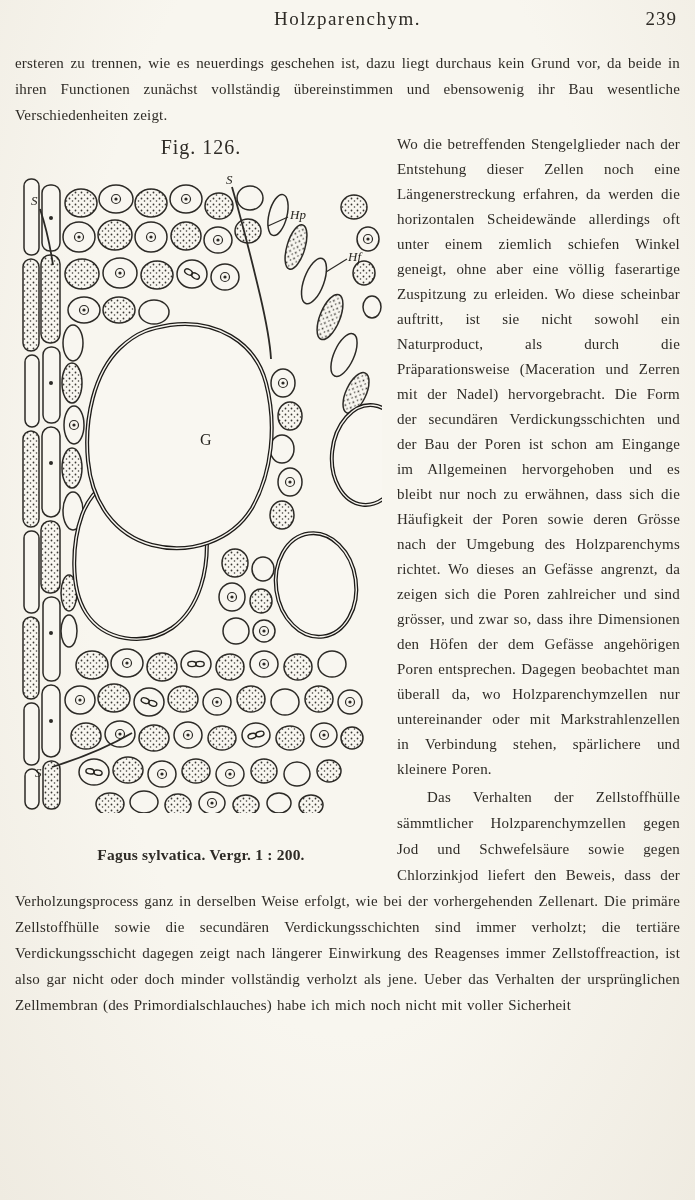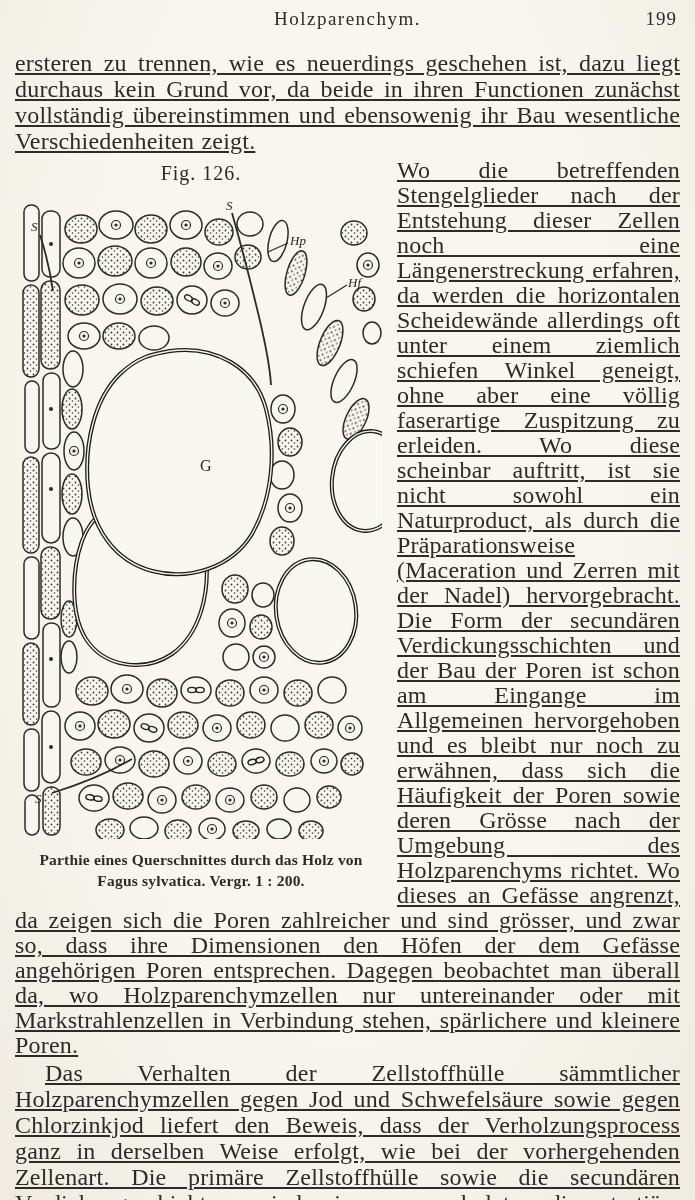--- a/index.html
+++ b/index.html
@@ -10,21 +10,21 @@
     background:radial-gradient(ellipse at 50% 38%, #f8f6ef 55%, #efebe1 100%);
     color:#2e2b26;
     font-family:"Liberation Serif","DejaVu Serif",serif;
     overflow:hidden;
   }
   .pg-header{position:relative;height:30px;padding-top:8px;font-size:19px;padding-left:8px;}
   .running-title{position:absolute;left:50%;transform:translateX(-50%);letter-spacing:1.5px;}
   .page-num{position:absolute;right:18px;top:8px;letter-spacing:1px;}
   .content{padding:0 15px;text-align:justify;}
   p{margin:0;}
-  .para{font-size:24px;line-height:26px;letter-spacing:0.2px;word-spacing:1px;text-decoration:underline;}
+  .para{font-size:15px;line-height:26px;letter-spacing:0.2px;word-spacing:1px;}
   .intro{margin-top:12px;margin-bottom:4px;}
   .figwrap{float:left;width:372px;margin:2px 10px 4px 0;}
   .fig-label{text-align:center;font-size:20px;letter-spacing:1px;margin:2px 0 14px;}
   .fig-art{display:block;margin:0 auto;}
   .fig-caption{text-align:center;font-weight:bold;font-size:15.5px;line-height:21px;margin-top:10px;letter-spacing:0.2px;}
   .wrap-text{line-height:25px;}
   .para2{text-indent:30px;margin-top:2px;}
   
   .cell{fill:#f8f6f0;stroke:#2c2a26;stroke-width:1.5;}
   .cell.d{fill:url(#dots);}
@@ -35,21 +35,21 @@
   .anno{font-family:"Liberation Serif","DejaVu Serif",serif;font-style:italic;font-size:13px;fill:#26241f;}
   .anno.big{font-size:16px;font-style:normal;}
 </style>
 </head>
 <body>
 
 <div class="page">
 
   <div class="pg-header">
     <span class="running-title">Holzparenchym.</span>
-    <span class="page-num">199</span>
+    <span class="page-num">239</span>
   </div>
 
   <div class="content">
 
     <p class="para intro">ersteren zu trennen, wie es neuerdings geschehen ist, dazu liegt durchaus kein Grund vor, da beide in ihren Functionen zunächst vollständig übereinstimmen und ebensowenig ihr Bau wesentliche Verschiedenheiten zeigt.</p>
 
     <div class="figwrap">
       <div class="fig-label">Fig. 126.</div>
 
       <svg class="fig-art" width="362" height="640" viewBox="0 0 362 640" xmlns="http://www.w3.org/2000/svg">
@@ -251,21 +251,21 @@
           <text class="anno" x="11" y="32">S</text>
           <text class="anno" x="206" y="11">S</text>
           <text class="anno" x="270" y="46">Hp</text>
           <text class="anno" x="328" y="88">Hf</text>
           <text class="anno big" x="180" y="272">G</text>
           <text class="anno" x="15" y="604">S</text>
         </g>
       </svg>
 
       <div class="fig-caption">
-        <span>Parthie eines Querschnittes durch das Holz von</span><br>
+        <br>
         <span>Fagus sylvatica.  Vergr. 1 : 200.</span>
       </div>
     </div>
 
     <p class="para wrap-text">Wo die betreffenden Stengelglieder nach der Entstehung dieser Zellen noch eine Längenerstreckung erfahren, da werden die horizontalen Scheidewände allerdings oft unter einem ziemlich schiefen Winkel geneigt, ohne aber eine völlig faserartige Zuspitzung zu erleiden. Wo diese scheinbar auftritt, ist sie nicht sowohl ein Naturproduct, als durch die Präparationsweise (Maceration und Zerren mit der Nadel) hervorgebracht. Die Form der secundären Verdickungsschichten und der Bau der Poren ist schon am Eingange im Allgemeinen hervorgehoben und es bleibt nur noch zu erwähnen, dass sich die Häufigkeit der Poren sowie deren Grösse nach der Umgebung des Holzparenchyms richtet. Wo dieses an Gefässe angrenzt, da zeigen sich die Poren zahlreicher und sind grösser, und zwar so, dass ihre Dimensionen den Höfen der dem Gefässe angehörigen Poren entsprechen. Dagegen beobachtet man überall da, wo Holzparenchymzellen nur untereinander oder mit Markstrahlenzellen in Verbindung stehen, spärlichere und kleinere Poren.</p>
 
     <p class="para para2">Das Verhalten der Zellstoffhülle sämmtlicher Holzparenchymzellen gegen Jod und Schwefelsäure sowie gegen Chlorzinkjod liefert den Beweis, dass der Verholzungsprocess ganz in derselben Weise erfolgt, wie bei der vorhergehenden Zellenart. Die primäre Zellstoffhülle sowie die secundären Verdickungsschichten sind immer verholzt; die tertiäre Verdickungsschicht dagegen zeigt nach längerer Einwirkung des Reagenses immer Zellstoffreaction, ist also gar nicht oder doch minder vollständig verholzt als jene. Ueber das Verhalten der ursprünglichen Zellmembran (des Primordialschlauches) habe ich mich noch nicht mit voller Sicherheit</p>
 
   </div>
 </div>

